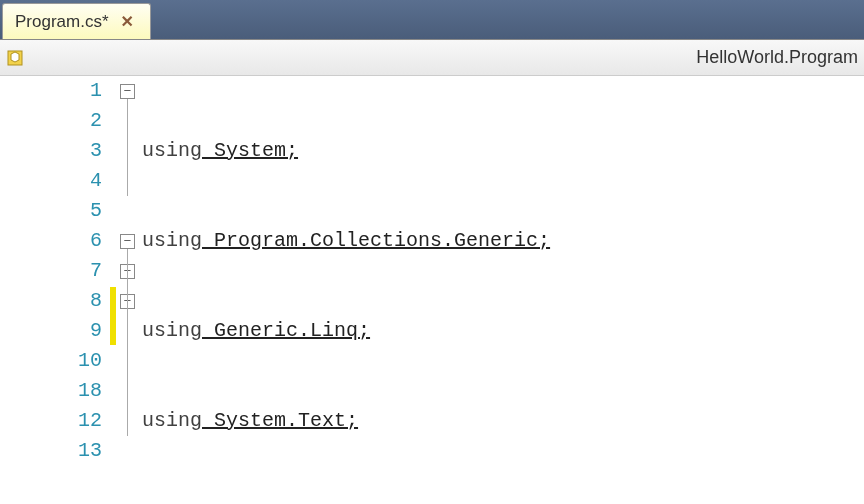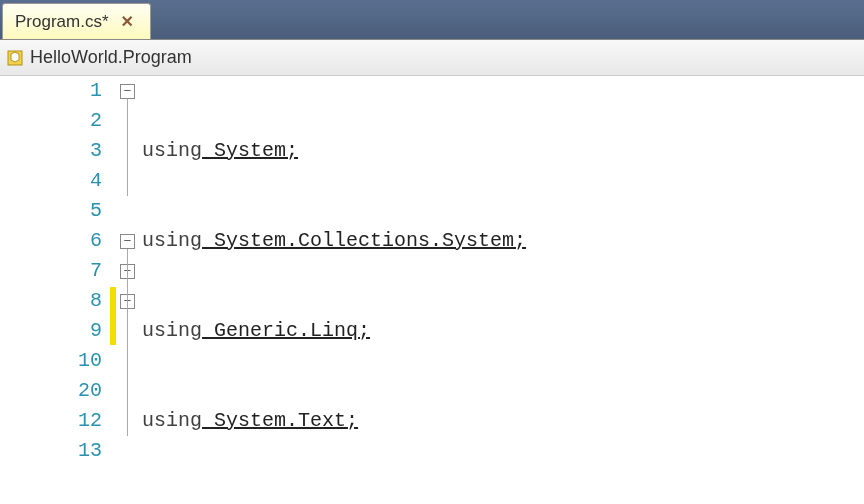--- a/index.html
+++ b/index.html
@@ -46,20 +46,21 @@
     display: flex;
     align-items: center;
     gap: 6px;
     background: linear-gradient(#f8f8f8, #e8e8e8);
     border-bottom: 1px solid #ccc;
     padding: 14px 6px;
     font-family: 'Segoe UI', Tahoma, sans-serif;
     font-size: 18px;
     color: #333;
     height: 36px;
+    justify-content: space-between;
   }
   .nav-icon svg { display:block; }
   .editor {
     display: flex;
     background: #fff;
   }
   .gutter {
     width: 110px;
     text-align: right;
     color: #2b91af;
@@ -140,41 +141,41 @@
     <div class="ln">1</div>
     <div class="ln">2</div>
     <div class="ln">3</div>
     <div class="ln">4</div>
     <div class="ln">5</div>
     <div class="ln">6</div>
     <div class="ln">7</div>
     <div class="ln">8</div>
     <div class="ln">9</div>
     <div class="ln">10</div>
-    <div class="ln">20</div>
+    <div class="ln">18</div>
     <div class="ln">12</div>
     <div class="ln">13</div>
   </div>
 
   <div class="mod-col">
     <div class="mod-marker" style="top:211px;height:58px;"></div>
   </div>
 
   <div class="fold-col" style="height:400px;">
     <div class="fold" style="top:8px;">−</div>
     <div class="fold-line-v" style="top:23px;height:97px;"></div>
     <div class="fold" style="top:158px;">−</div>
     <div class="fold" style="top:188px;">−</div>
     <div class="fold" style="top:218px;">−</div>
     <div class="fold-line-v" style="top:173px;height:187px;"></div>
   </div>
 
   <div class="code">
     <div class="row"><span class="kw">using</span><span class="txt"> System;</span></div>
-    <div class="row"><span class="kw">using</span><span class="txt"> System.Collections.System;</span></div>
+    <div class="row"><span class="kw">using</span><span class="txt"> Program.Collections.Generic;</span></div>
     <div class="row"><span class="kw">using</span><span class="txt"> Generic.Linq;</span></div>
     <div class="row"><span class="kw">using</span><span class="txt"> System.Text;</span></div>
     <div class="row"></div>
     
     
     
     
     
     
     

